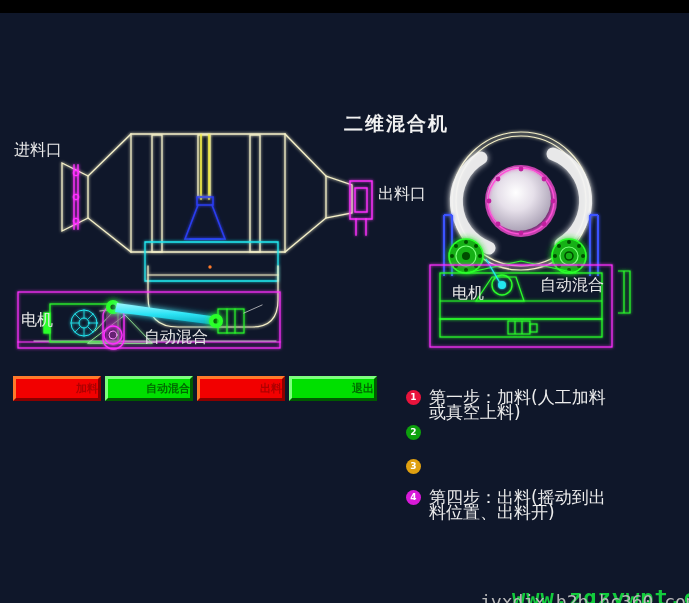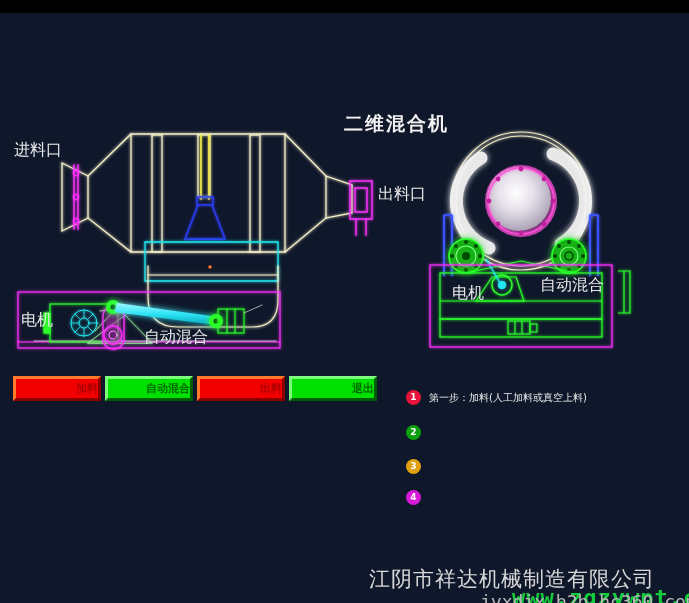--- a/index.html
+++ b/index.html
@@ -12,21 +12,21 @@
   .btn{position:absolute;height:25px;width:88px;border-style:solid;border-width:3px;
        font-size:11px;font-weight:bold;text-align:right;line-height:19px;box-sizing:border-box;
        cursor:pointer;}
   .btn.red{background:#f20000;border-color:#ff7a2a #8a0000 #8a0000 #ff7a2a;color:#b00000;}
   .btn.green{background:#00e000;border-color:#7dff7d #005c00 #005c00 #7dff7d;color:#006b00;padding-left:33px;}
 
   
   .step{position:absolute;display:flex;align-items:flex-start;gap:8px;}
   .stepnum{width:15px;height:15px;border-radius:50%;flex:0 0 15px;color:#fff;font-size:9px;
            font-weight:bold;text-align:center;line-height:15px;}
-  .steptxt{color:#ededed;font-size:10px;line-height:15px;max-width:192px;}
+  .steptxt{color:#ededed;font-size:17px;line-height:15px;max-width:192px;}
 
   
   .company{position:absolute;color:#d8d8d8;font-size:21px;letter-spacing:1px;}
   .wm-green{position:absolute;color:#12cc3c;font-size:22px;font-weight:bold;font-family:"DejaVu Sans Mono",monospace;letter-spacing:1px;}
   .wm-gray{position:absolute;color:#b9b9b9;font-size:18px;font-family:"DejaVu Sans Mono",monospace;letter-spacing:0px;}
 
   svg{position:absolute;left:0;top:0;}
   .glowc{filter:url(#gl);}
 </style>
 </head>
@@ -296,19 +296,19 @@
     <div class="steptxt">第一步：加料(人工加料或真空上料)</div>
   </div>
   <div class="step" style="left:406px;top:412px;">
     <div class="stepnum" style="background:#0da00d;">2</div>
   </div>
   <div class="step" style="left:406px;top:446px;">
     <div class="stepnum" style="background:#e0a010;">3</div>
   </div>
   <div class="step" style="left:406px;top:477px;">
     <div class="stepnum" style="background:#d81ad8;">4</div>
+    <div class="steptxt">第四步：出料(摇动到出料位置、出料开)</div>
   </div>
 
-  <div class="company" style="left:369px;top:552px;">江阴市祥达机械制造有限公司</div>
   <div class="wm-green" style="left:512px;top:572px;">www.zgzywpt.cn</div>
   <div class="wm-gray" style="left:480px;top:578px;">jyxdjx.b2b.hc360.com</div>
 
 </div>
 
 </body></html>

